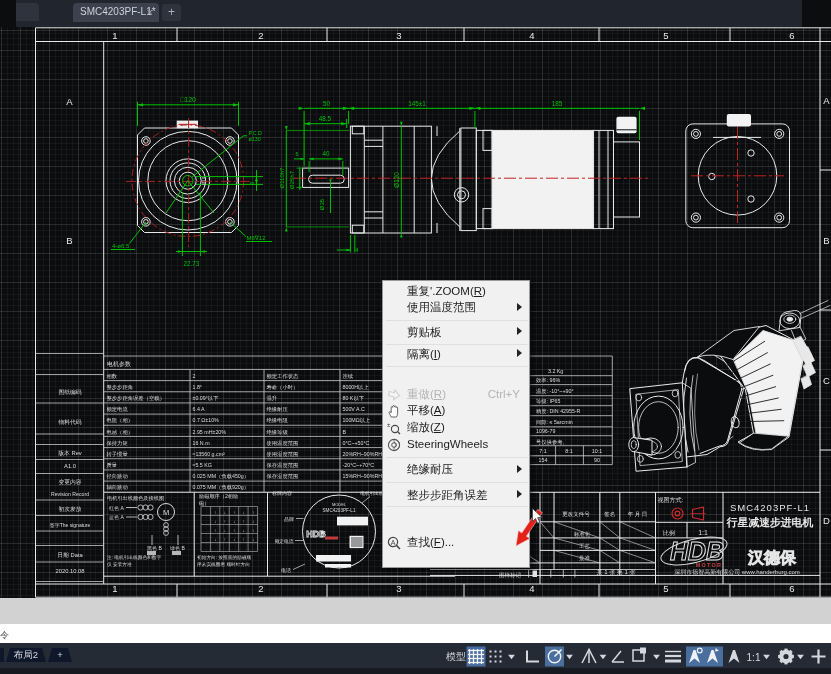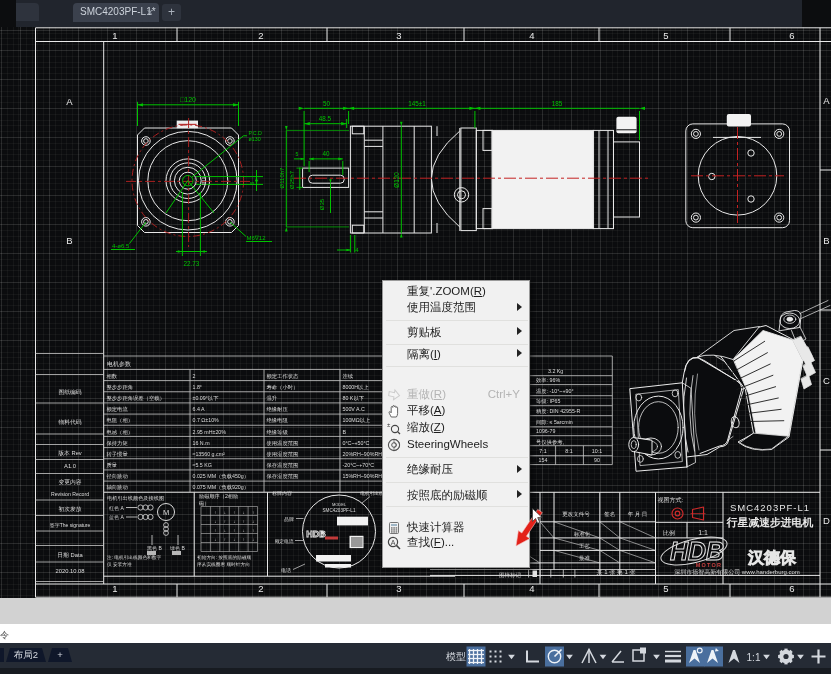--- a/index.html
+++ b/index.html
@@ -682,42 +682,24 @@
         </svg>
         <span class="t">SteeringWheels</span>
       </div>
       <div class="sep" style="top:175.6px"></div>
       <div class="mi" style="top:180.4px">
         <span class="t">绝缘耐压</span>
         <span class="arr"></span>
       </div>
       <div class="sep" style="top:201.4px"></div>
       <div class="mi" style="top:205.8px">
-        <span class="t">按照底的励磁顺</span>
+        <span class="t">整步步距角误差</span>
         <span class="arr"></span>
       </div>
       <div class="sep" style="top:224.6px"></div>
-      <div class="mi" style="top:237.7px">
-        <svg class="micon" viewBox="0 0 14 14">
-          <rect x="2.5" y="1.5" width="9" height="11" rx="1" fill="#f2f2f2" stroke="#666" stroke-width="0.9"></rect>
-          <rect x="4" y="3" width="6" height="2" fill="#9fb6c6"></rect>
-          <g fill="#666">
-            <rect x="4" y="6.3" width="1.6" height="1.3"></rect>
-            <rect x="6.3" y="6.3" width="1.6" height="1.3"></rect>
-            <rect x="8.6" y="6.3" width="1.6" height="1.3"></rect>
-            <rect x="4" y="8.3" width="1.6" height="1.3"></rect>
-            <rect x="6.3" y="8.3" width="1.6" height="1.3"></rect>
-            <rect x="8.6" y="8.3" width="1.6" height="1.3"></rect>
-            <rect x="4" y="10.3" width="1.6" height="1.3"></rect>
-            <rect x="6.3" y="10.3" width="1.6" height="1.3"></rect>
-            <rect x="8.6" y="10.3" width="1.6" height="1.3"></rect>
-          </g>
-        </svg>
-        <span class="t">快速计算器</span>
-      </div>
       <div class="mi" style="top:253.0px">
         <svg class="micon" viewBox="0 0 14 14">
           <circle cx="6" cy="6" r="4.6" stroke="#444" stroke-width="1.2" fill="none"></circle>
           <text x="6" y="8.6" font-size="7" fill="#444" text-anchor="middle">A</text>
           <line x1="9.4" y1="9.4" x2="13" y2="13" stroke="#444" stroke-width="1.5"></line>
         </svg>
         <span class="t">查找(<u>F</u>)...</span>
       </div>
 </div>
 <svg style="position:absolute;left:0;top:0;pointer-events:none" width="831" height="674">

